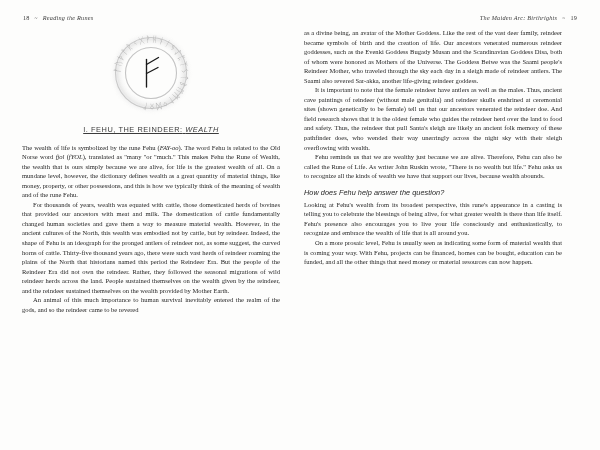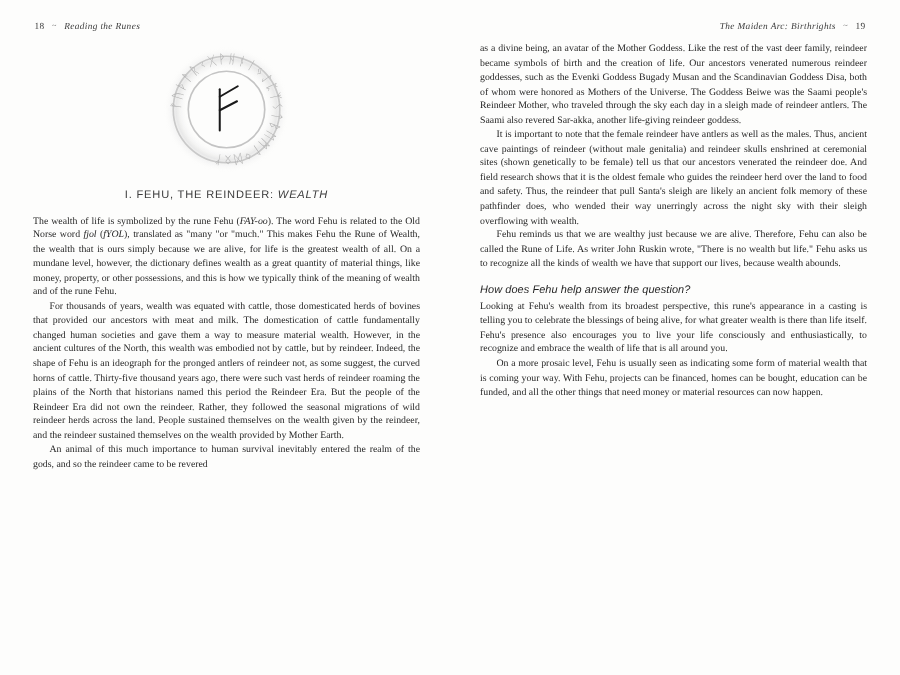--- a/index.html
+++ b/index.html
@@ -61,21 +61,21 @@
     top: 28px;
     width: 258px;
     text-align: justify;
     text-justify: inter-word;
     font-size: 6.55px;
     line-height: 9.55px;
     color: #262626;
     hyphens: none;
   }
   .column.left  { left: 22px; }
-  .column.right { left: 320px; }
+  .column.right { left: 304px; }
 
   .column p {
     margin: 0;
     text-indent: 11px;
   }
   .column p.no-indent { text-indent: 0; }
 
   
   .seal-wrap {
     width: 100%;
@@ -94,20 +94,21 @@
 
   
   .section-title {
     text-align: center;
     font-family: "Liberation Sans", sans-serif;
     font-size: 7.4px;
     letter-spacing: 0.55px;
     color: #3b3b3b;
     margin: 0 0 8px 0;
     font-weight: 400;
+    text-decoration: underline;
   }
   .section-title .kw { font-style: italic; }
 
   
   .sub-heading {
     font-family: "Liberation Sans", sans-serif;
     font-style: italic;
     font-size: 7.3px;
     color: #1f1f1f;
     margin: 7px 0 2.5px 0;

